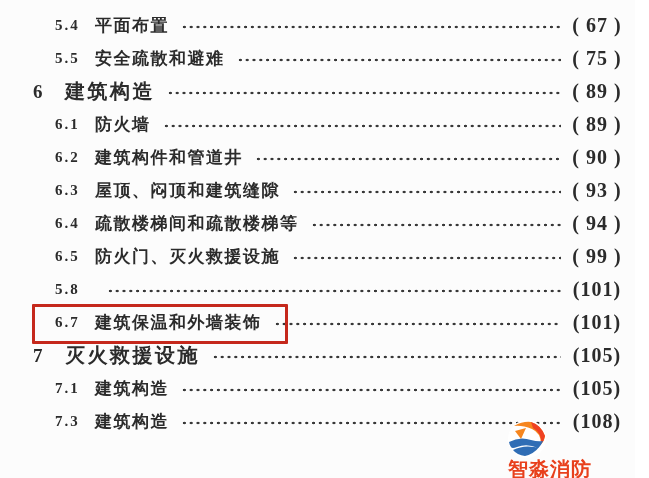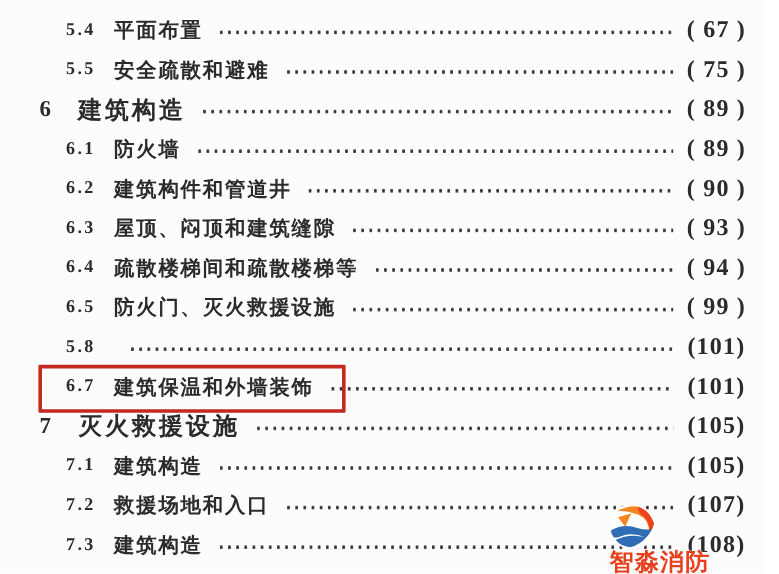--- a/index.html
+++ b/index.html
@@ -145,26 +145,20 @@
         <span class="leader"></span>
         <span class="page-num">(105)</span>
       </div>
       <div class="row level2">
         <span class="num">7.1</span>
         <span class="title">建筑构造</span>
         <span class="leader"></span>
         <span class="page-num">(105)</span>
       </div>
       <div class="row level2">
-        <span class="num">7.2</span>
-        <span class="title">救援场地和入口</span>
-        <span class="leader"></span>
-        <span class="page-num">(107)</span>
-      </div>
-      <div class="row level2">
         <span class="num">7.3</span>
         <span class="title">建筑构造</span>
         <span class="leader"></span>
         <span class="page-num">(108)</span>
       </div>
     </div>
 
   <div class="hl-box" style="border-color: rgb(197, 40, 28);"></div>
 
   <div class="watermark">

